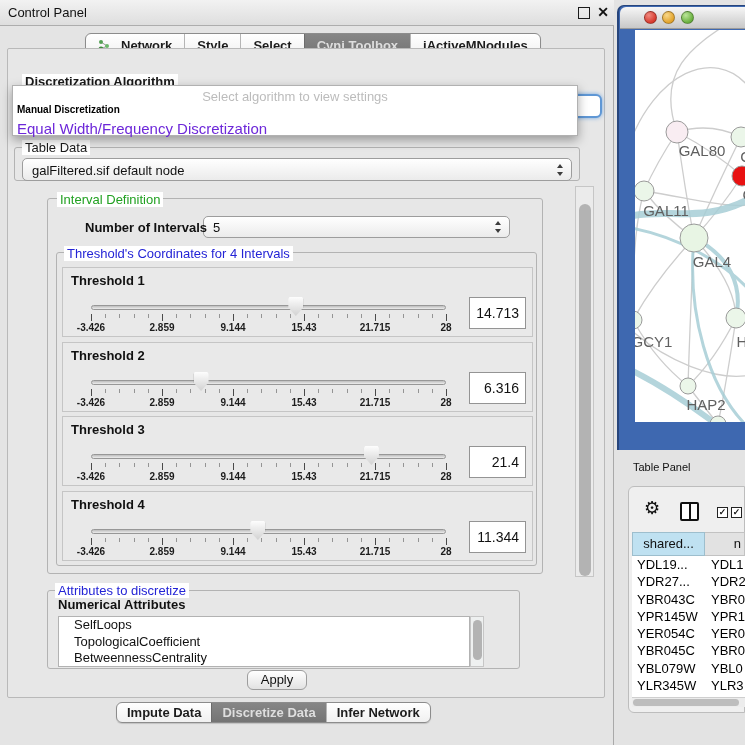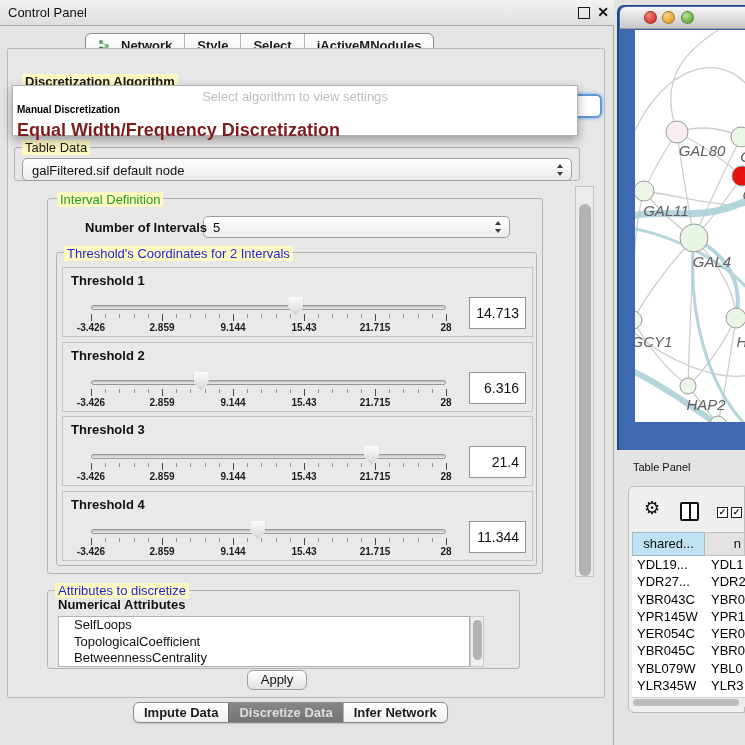--- a/index.html
+++ b/index.html
@@ -22,40 +22,40 @@
   .tabbar .seg { display:flex; align-items:center; gap:11px; padding:0 12px; font-size:13px; font-weight:bold;
     color:#1c1c1c; border-left:1px solid #b5b5b5; white-space:nowrap; }
   .tabbar .seg:first-child { border-left:none; }
   .tabbar .seg.active { background:linear-gradient(#868686,#747474); color:#dedede; border-left-color:#6c6c6c; }
   .tabbar.small { height:21px; }
   .tabbar.small .seg { padding:0 10px; }
 
   .content-panel { position:absolute; left:7px; top:48px; width:598px; height:650px;
     background:#e7e7e7; border:1px solid #b9b9b9; border-radius:2px; }
 
-  .group-label { position:absolute; font-size:13px; background:#fef9c3; padding:0 3px; z-index:2; }
+  .group-label { position:absolute; font-size:13px; background:#ffffff; padding:0 3px; z-index:2; }
   .group-box { position:absolute; border:1px solid #b3b3b3; border-radius:3px; }
 
   
   .combo { position:absolute; background:linear-gradient(#ffffff,#ebebeb); border:1px solid #9d9d9d;
     border-radius:5px; font-size:13px; color:#111; }
   .combo .val { position:absolute; left:9px; top:50%; transform:translateY(-50%); white-space:nowrap; }
   .combo .arrows { position:absolute; right:7px; top:50%; transform:translateY(-50%); width:7px; height:12px; }
   .combo .arrows i { position:absolute; left:0; width:0; height:0; border-left:3.5px solid transparent; border-right:3.5px solid transparent; }
   .combo .arrows i.up { top:0; border-bottom:4.5px solid #3c3c3c; }
   .combo .arrows i.dn { bottom:0; border-top:4.5px solid #3c3c3c; }
   .focused-combo { position:absolute; left:20px; top:94px; width:582px; height:24px; background:#fff;
     border:2px solid #5f97d5; border-radius:6px; box-shadow:0 0 4px #74a7e0; z-index:1; }
 
   
   .popup { position:absolute; left:12px; top:85px; width:566px; height:51px; background:#fff;
     border:1px solid #b1b1b1; box-shadow:0 4px 10px rgba(0,0,0,.35); z-index:5; }
   .popup .hint { position:absolute; left:0; right:0; top:3px; text-align:center; font-size:13px; color:#bcbcbc; }
   .popup .opt1 { position:absolute; left:4px; top:18px; font-size:10px; font-weight:bold; color:#000; }
-  .popup .opt2 { position:absolute; left:4px; top:34px; font-size:18px; color:#7f1d1d;font-weight:bold; }
+  .popup .opt2 { position:absolute; left:4px; top:34px; font-size:15px; color:#6d28d9; }
 
   
   .thr-container { position:absolute; left:62px; top:267px; width:471px; height:295px; }
   .thr-panel { position:absolute; left:0; width:471px; height:70px; background:#e9e9e9; border:1px solid #c5c5c5; }
   .thr-panel .tlabel { position:absolute; left:8px; top:5px; font-size:13px; font-weight:bold; color:#111; }
   .thr-track { position:absolute; left:28px; top:37px; width:355px; height:5px; border:1px solid #979797;
     border-radius:3px; background:linear-gradient(#bdbdbd,#ededed); }
   .thr-handle { position:absolute; top:29px; width:15px; height:19px;
     background:linear-gradient(#fdfdfd,#d2d2d2);
     clip-path:polygon(8% 0,92% 0,100% 10%,100% 55%,50% 100%,0 55%,0 10%);
@@ -72,21 +72,21 @@
   .attr-list .item { padding-left:15px; line-height:16.5px; white-space:nowrap; }
   .vscroll { position:absolute; background:#eef0f0; border:1px solid #c6c6c6; }
   .vthumb { position:absolute; background:#b3b3b3; border-radius:6px; }
 
   .apply-btn { position:absolute; left:247px; top:670px; width:60px; height:20px;
     background:linear-gradient(#ffffff,#e2e2e2); border:1px solid #9d9d9d; border-radius:6px;
     font-size:13px; color:#111; text-align:center; line-height:18px; }
 
   
   .net-window { position:absolute; left:617px; top:5px; width:128px; height:445px;
-    background:#3e68b0; border-left:2px solid #27457b; border-top:1px solid #27457b; border-radius:7px 0 0 0;font-style:italic; }
+    background:#3e68b0; border-left:2px solid #27457b; border-top:1px solid #27457b; border-radius:7px 0 0 0; }
   .nw-titlebar { position:absolute; left:1px; top:1px; right:0; height:22px;
     background:linear-gradient(#f6f6f6,#c8c8c8); border-bottom:1px solid #9a9a9a; border-radius:6px 0 0 0; }
   .light { position:absolute; top:4px; width:13px; height:13px; border-radius:50%; border:1px solid rgba(0,0,0,.3); }
   .light.red { left:24px; background:radial-gradient(circle at 35% 30%, #f08a80, #d73a2e 70%); }
   .light.yellow { left:42px; background:radial-gradient(circle at 35% 30%, #f8d88a, #e2a32c 70%); }
   .light.green { left:61px; background:radial-gradient(circle at 35% 30%, #bce59a, #69b03e 70%); }
   .nw-canvas { position:absolute; left:16px; top:24px; width:112px; height:392px; background:#fff; overflow:hidden; }
 
   
   .tp-title { position:absolute; left:633px; top:461px; font-size:11px; color:#111; }
@@ -130,20 +130,23 @@
               <circle cx="3" cy="10" r="2.5" fill="#3c8c3c"></circle>
             </svg></span>
           <span>Network</span>
         </div>
         <div class="seg">
           <span>Style</span>
         </div>
         <div class="seg">
           <span>Select</span>
         </div>
+        <div class="seg active">
+          <span>Cyni Toolbox</span>
+        </div>
         <div class="seg">
           <span>jActiveMNodules</span>
         </div>
       </div>
 
     <div class="content-panel"></div>
 
     <span class="group-label" style="left:22px; top:74px; font-weight:bold; color:#1a1a1a; z-index:0;">Discretization Algorithm</span>
     <div class="focused-combo"></div>
 
@@ -169,21 +172,21 @@
     <span class="group-label" style="left:82px; top:220px; font-weight:bold; color:#111; background:transparent;">Number of Intervals</span>
     <div class="combo" style="left:203px; top:216px; width:307px; height:22px;">
       <span class="val">5</span>
       <span class="arrows">
           <i class="up"></i>
           <i class="dn"></i>
         </span>
     </div>
 
     <div class="group-box" style="left:56px; top:252px; width:481px; height:314px;"></div>
-    <span class="group-label" style="left:64px; top:246px; color:#2424d6;">Threshold's Coordinates for 2 Intervals</span>
+    <span class="group-label" style="left:64px; top:246px; color:#2424d6;">Threshold's Coordinates for 4 Intervals</span>
 
     <div class="thr-container">
         <div class="thr-panel" style="top: 0px; padding-left: 32px;">
     <span class="tlabel">Threshold 1</span>
     <div class="thr-track"></div>
     <div class="thr-handle" style="left: 225.335px;"></div>
     <div>
             <span class="tick major" style="left: 28px;"></span>
             <span class="tick" style="left: 42.2px;"></span>
             <span class="tick" style="left: 56.4px;"></span>
@@ -360,21 +363,21 @@
     <div class="vscroll" style="left:470px; top:616px; width:14px; height:51px;">
       <div class="vthumb" style="left:2px; top:3px; width:9px; height:40px;"></div>
     </div>
 
     <div class="apply-btn">Apply</div>
 
     <div class="vscroll" style="left:575px; top:186px; width:19px; height:391px; background:#ebebeb;">
       <div class="vthumb" style="left:3px; top:17px; width:12px; height:372px;"></div>
     </div>
 
-    <div class="tabbar small" style="left:133px; top:702px;">
+    <div class="tabbar small" style="left:116px; top:702px;">
         <div class="seg">
           <span>Impute Data</span>
         </div>
         <div class="seg active">
           <span>Discretize Data</span>
         </div>
         <div class="seg">
           <span>Infer Network</span>
         </div>
       </div>

